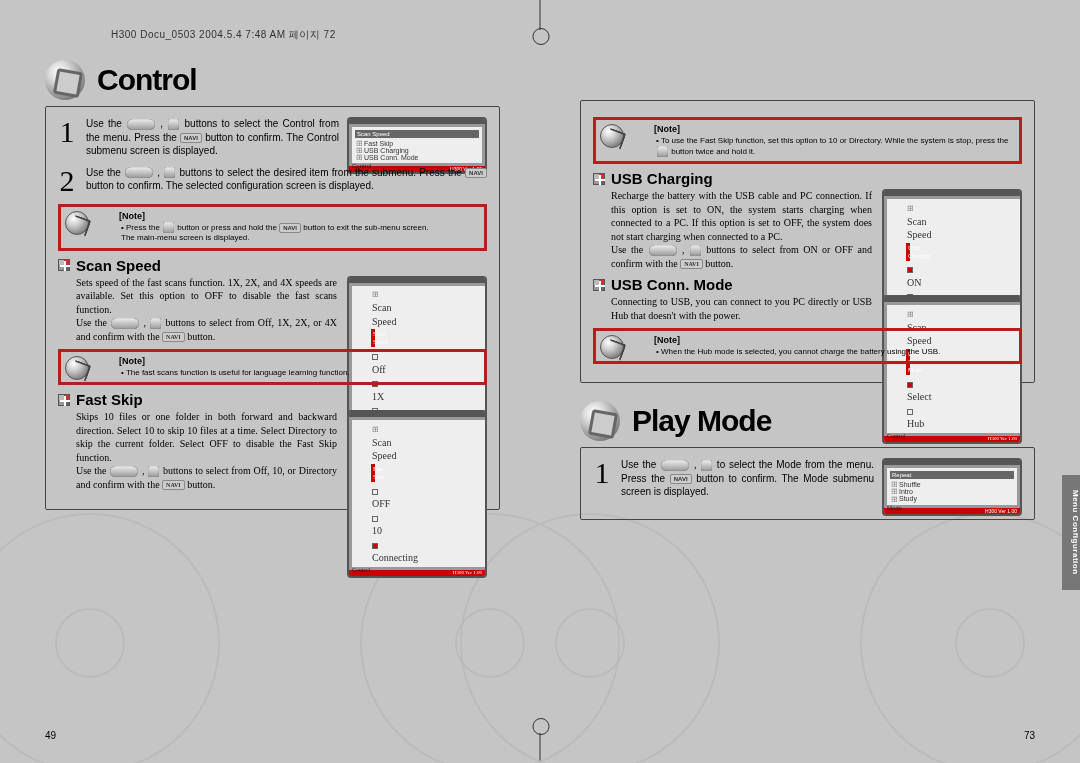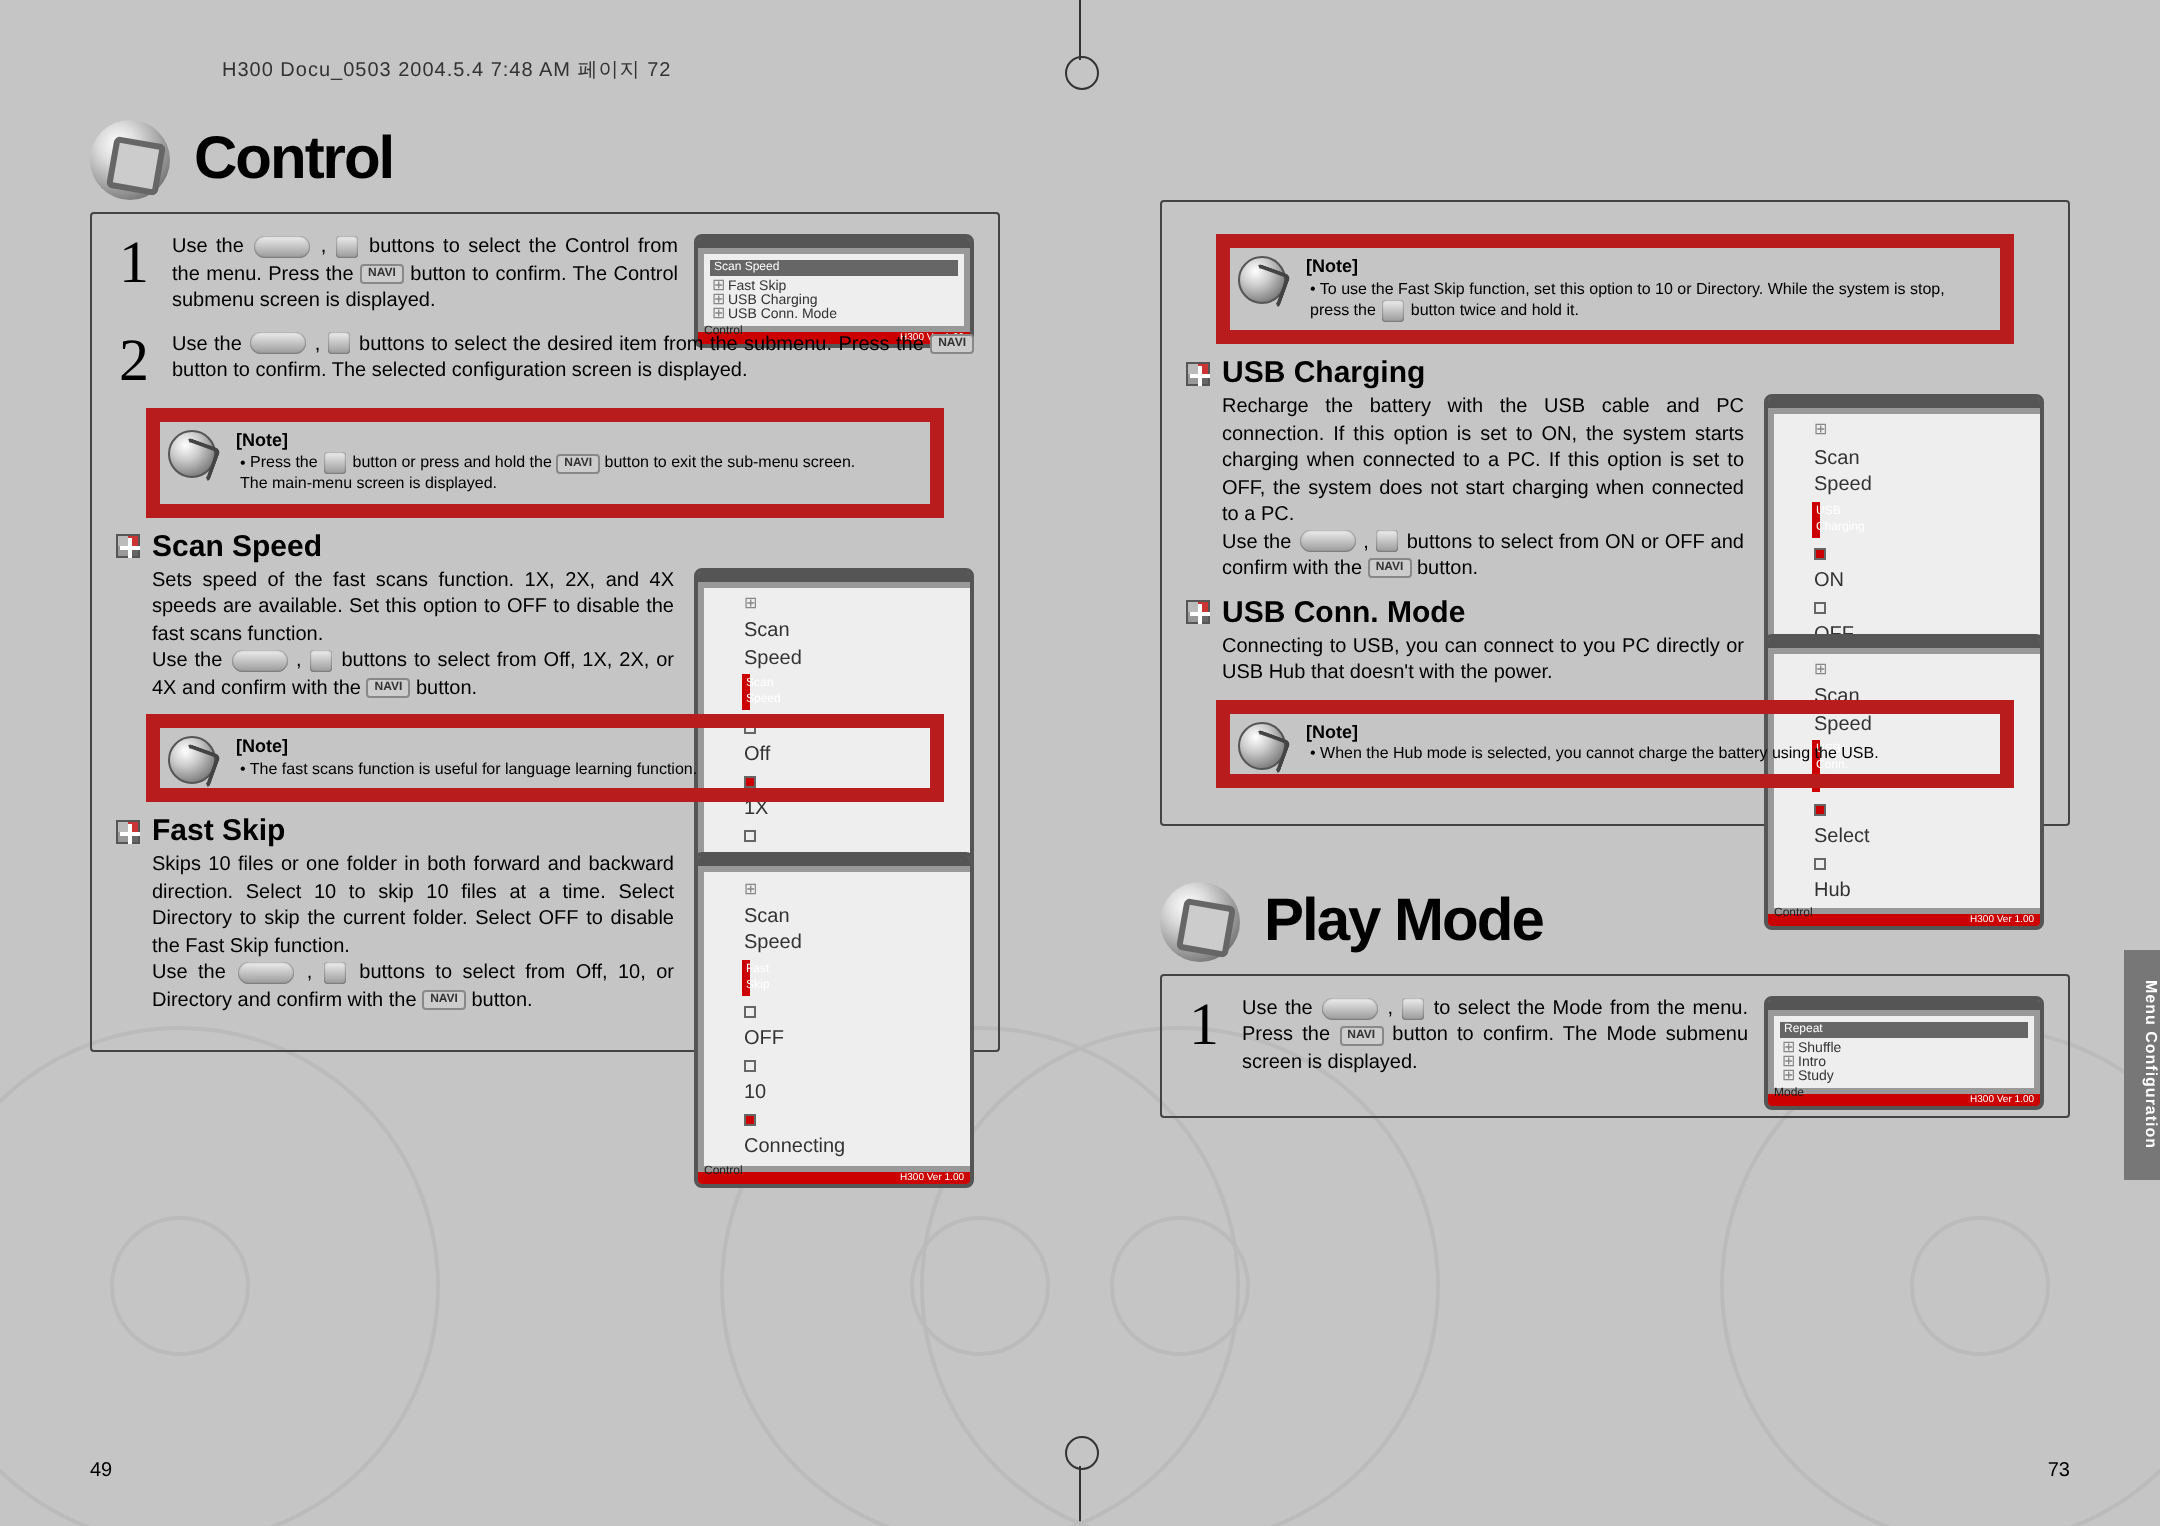--- a/index.html
+++ b/index.html
@@ -86,22 +86,22 @@
   .sub-hd .plus { width:12px; height:12px;}
   .plus {
     display:inline-block; position:relative; width:12px; height:12px;
     background:
       conic-gradient(from 0deg, #c33 0 25%, #666 0 50%, #999 0 75%, #bbb 0 100%);
     border:1px solid #555;
   }
   .plus::before { content:''; position:absolute; left:5px; top:1px; width:2px; height:10px; background:#fff;}
   .plus::after  { content:''; position:absolute; top:5px; left:1px; height:2px; width:10px; background:#fff;}
   .note {
-    border:7px solid #b91c1c; padding:4px 6px 4px 38px; position:relative;
-    font-size:8px; line-height:1.3; margin:6px 15px; background:transparent;
+    border:3px solid #b91c1c; padding:4px 6px 4px 58px; position:relative;
+    font-size:8px; line-height:1.3; margin:6px 0; background:transparent;
   }
   .note .nicon {
     position:absolute; left:4px; top:4px; width:24px; height:24px; border-radius:50%;
     background:radial-gradient(circle at 35% 30%, #fff 0%, #ccc 35%, #666 90%);
     border:1px solid #555;
   }
   .note .nicon::after{
     content:''; position:absolute; top:5px; left:5px; width:14px; height:14px;
     border:2px solid #444; border-radius:3px; border-left-color:transparent; border-bottom-color:transparent;
     transform:rotate(20deg);
@@ -112,21 +112,21 @@
   .page-num { position:absolute; bottom:22px; font-size:10px;}
   .page .page-num.left { left:45px;}
   .page .page-num.right { right:45px;text-align:right;}
   .side-tab {
     position:absolute; right:0; top:475px; width:18px; height:115px;
     background:#777; color:#fff; font-size:8px; letter-spacing:0.5px;
     writing-mode:vertical-rl; text-align:center; padding:6px 0;
     font-weight:bold;
   }
   .step.withmini .step-body { padding-right:148px;}
-  .feature { position:relative; margin-bottom:6px;}
+  .feature { position:relative; margin-bottom:6px;font-family:Liberation Serif, serif;}
   .feature .body { font-size:10px; line-height:1.35; text-align:justify; padding-left:18px; padding-right:150px;}
 </style>
 </head>
 <body>
 
 <div class="header-meta">H300 Docu_0503  2004.5.4 7:48 AM  페이지 72</div>
 <div class="spine-top"></div>
 <div class="spine-bot"></div>
 <div class="wheel w1">
     <div class="hub"></div>
@@ -293,21 +293,21 @@
 
       <div class="note">
         <div class="nicon"></div>
         <b>[Note]</b>
         <ul>
             <li>When the Hub mode is selected, you cannot charge the battery using the USB.</li>
           </ul>
       </div>
     </div>
 
-    <div class="section-hd" style="margin-top:28px;">
+    <div class="section-hd" style="margin-top:18px;">
       <span class="sec-icon"></span>
       <span class="sec-title">Play Mode</span>
     </div>
 
     <div class="frame">
       <div class="step withmini">
         <div class="step-num">1</div>
         <div class="step-body">
           <span>Use the </span><span class="btn-oval"></span><span> , </span><span class="btn-sq"></span><span> to select the Mode from the menu. Press the </span><span class="btn-navi">NAVI</span><span> button to confirm. The Mode submenu screen is displayed.</span>
         </div>

